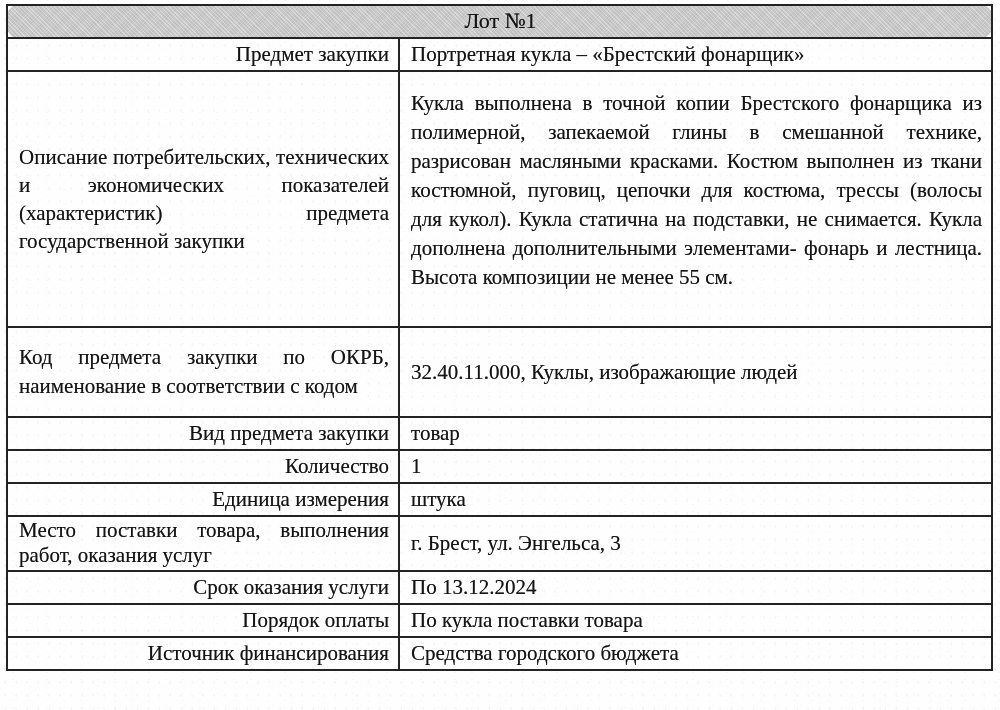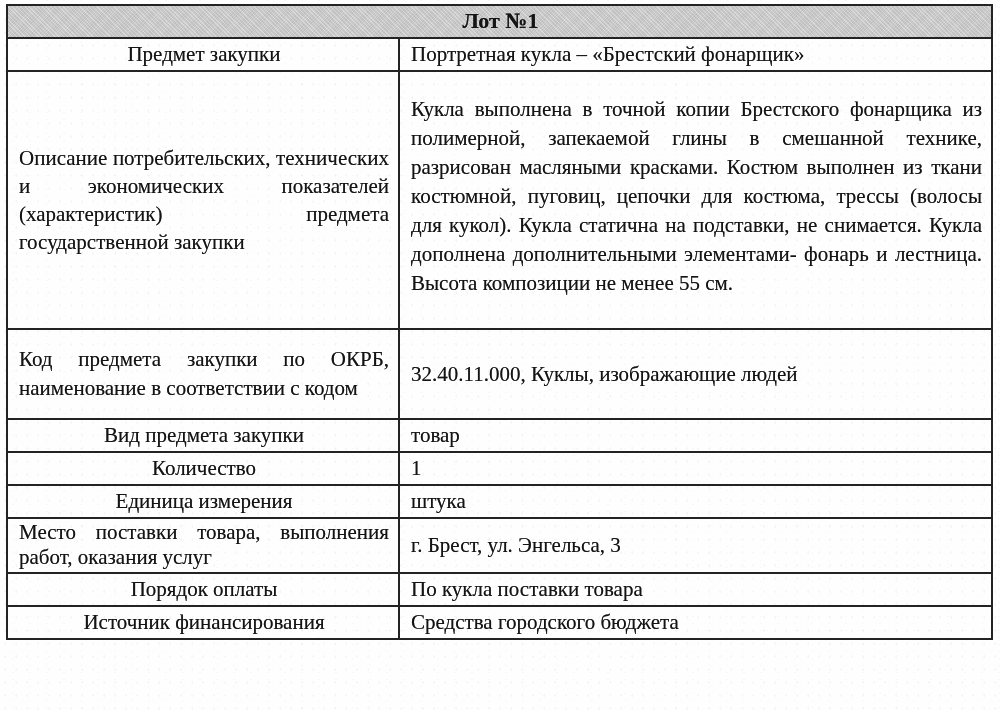--- a/index.html
+++ b/index.html
@@ -48,60 +48,61 @@
     vertical-align: middle;
     padding: 1px 9px 2px 11px;
     
     text-shadow: 0 0 0.4px rgba(0,0,0,0.55);
   }
 
   
   tr.header-row td {
     height: 27px;
     text-align: center;
-    font-weight: bold;
+    font-weight: normal;
     font-size: 22px;
     background-color: #cbcbcb;
     background-image:
       repeating-linear-gradient(45deg,  rgba(255,255,255,0.30) 0 1px, transparent 1px 3px),
       repeating-linear-gradient(-45deg, rgba(0,0,0,0.06)      0 1px, transparent 1px 2px);
+    border-radius: 11px;
   }
 
   tr.row-subject  td { height: 27px; }
 
   tr.row-desc td { height: 256px; }
   tr.row-desc td.label-cell {
     vertical-align: middle;
     text-align: justify;
   }
   tr.row-desc td.value-cell {
     vertical-align: top;
     text-align: justify;
     line-height: 29px;
-    padding-top: 23px;
+    padding-top: 17px;
     padding-bottom: 30px;
   }
 
   tr.row-okrb td { height: 90px; }
   tr.row-okrb td.label-cell { text-align: justify; line-height: 29px; }
 
   tr.row-kind   td { height: 28px; }
   tr.row-qty    td { height: 28px; }
   tr.row-unit   td { height: 27px; }
 
   tr.row-place  td { height: 51px; }
   tr.row-place td.label-cell { text-align: justify; line-height: 25px; margin-top: 8px; }
 
   tr.row-term   td { height: 29px; }
   tr.row-price  td { height: 27px; }
   tr.row-curr   td { height: 26px; }
   tr.row-pay    td { height: 27px; }
   tr.row-fund   td { height: 25px; }
 
-  td.label-cell { text-align: center; }
+  td.label-cell { text-align: right; }
   td.value-cell { text-align: left; }
 </style>
 </head>
 <body>
 
 <div class="page">
   <table class="lot-table">
     <colgroup>
         <col class="c1">
         <col class="c2">
@@ -139,20 +140,24 @@
       <tr class="row-unit">
         <td class="label-cell">Единица измерения</td>
         <td class="value-cell">штука</td>
       </tr>
 
       <tr class="row-place">
         <td class="label-cell">Место поставки товара, выполнения работ, оказания услуг</td>
         <td class="value-cell">г. Брест, ул. Энгельса, 3</td>
       </tr>
 
+      <tr class="row-term">
+        <td class="label-cell">Срок оказания услуги</td>
+        <td class="value-cell">По 13.12.2024</td>
+      </tr>
 
 
 
       <tr class="row-pay">
         <td class="label-cell">Порядок оплаты</td>
         <td class="value-cell">По кукла поставки товара</td>
       </tr>
 
       <tr class="row-fund">
         <td class="label-cell">Источник финансирования</td>

